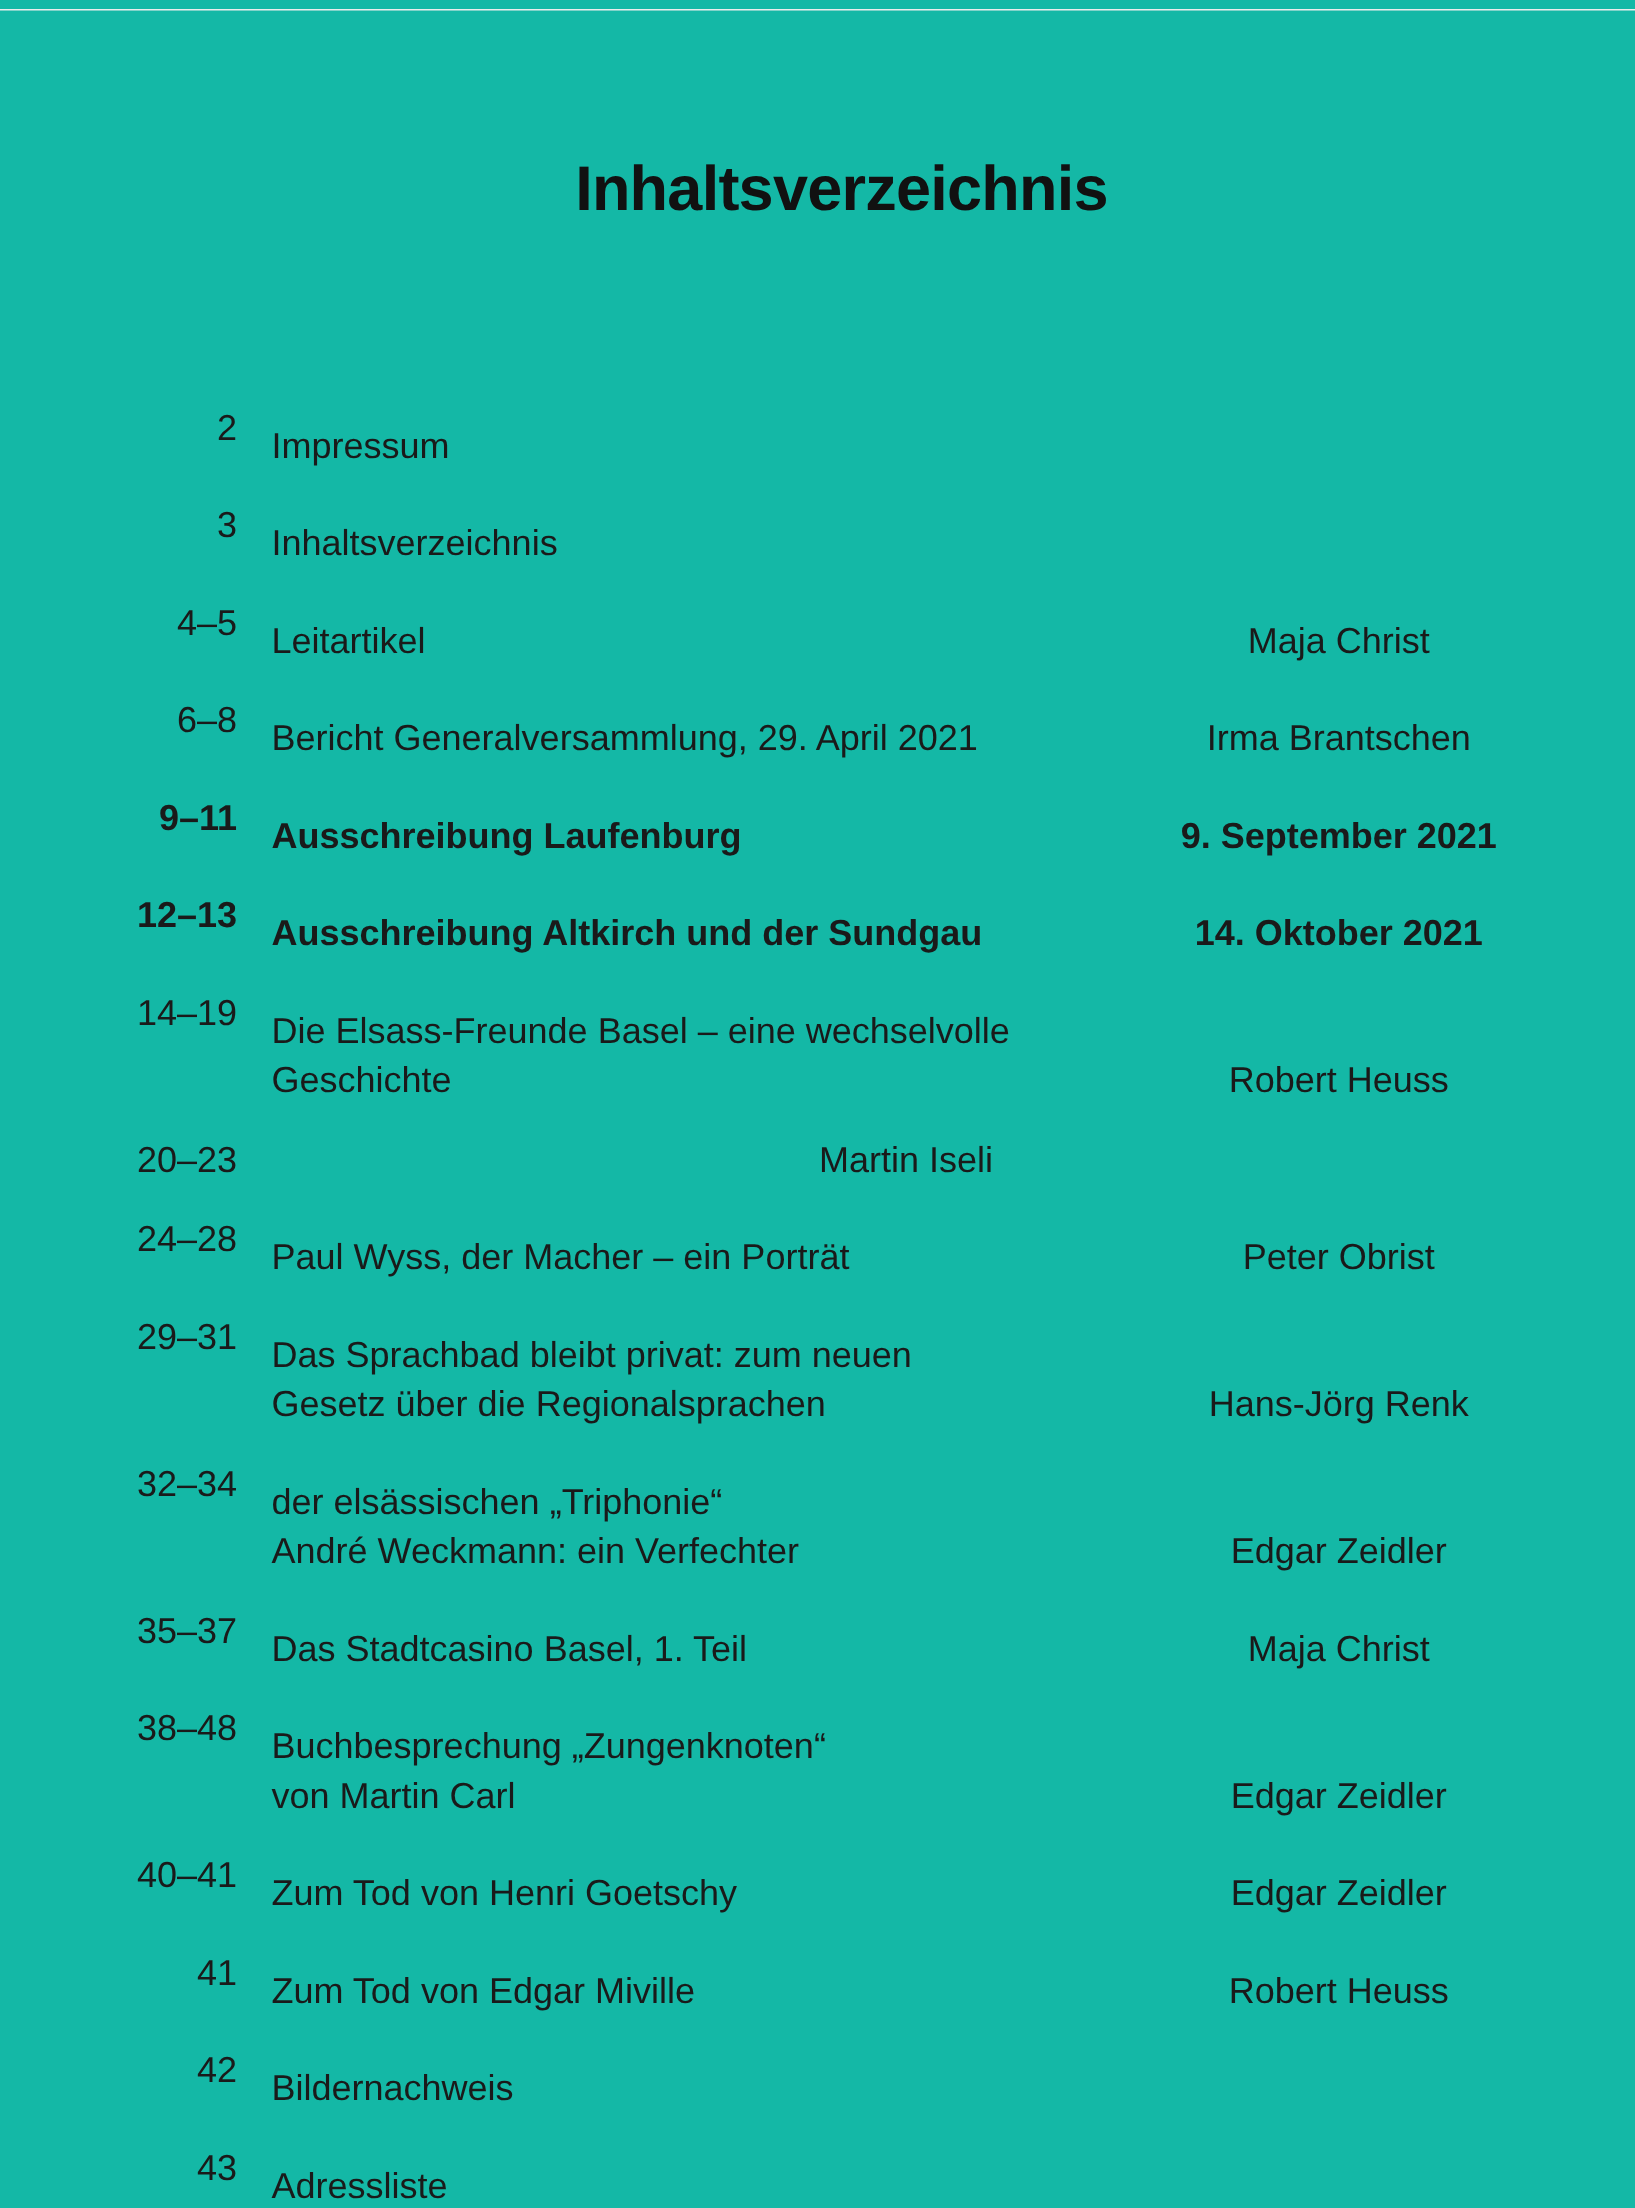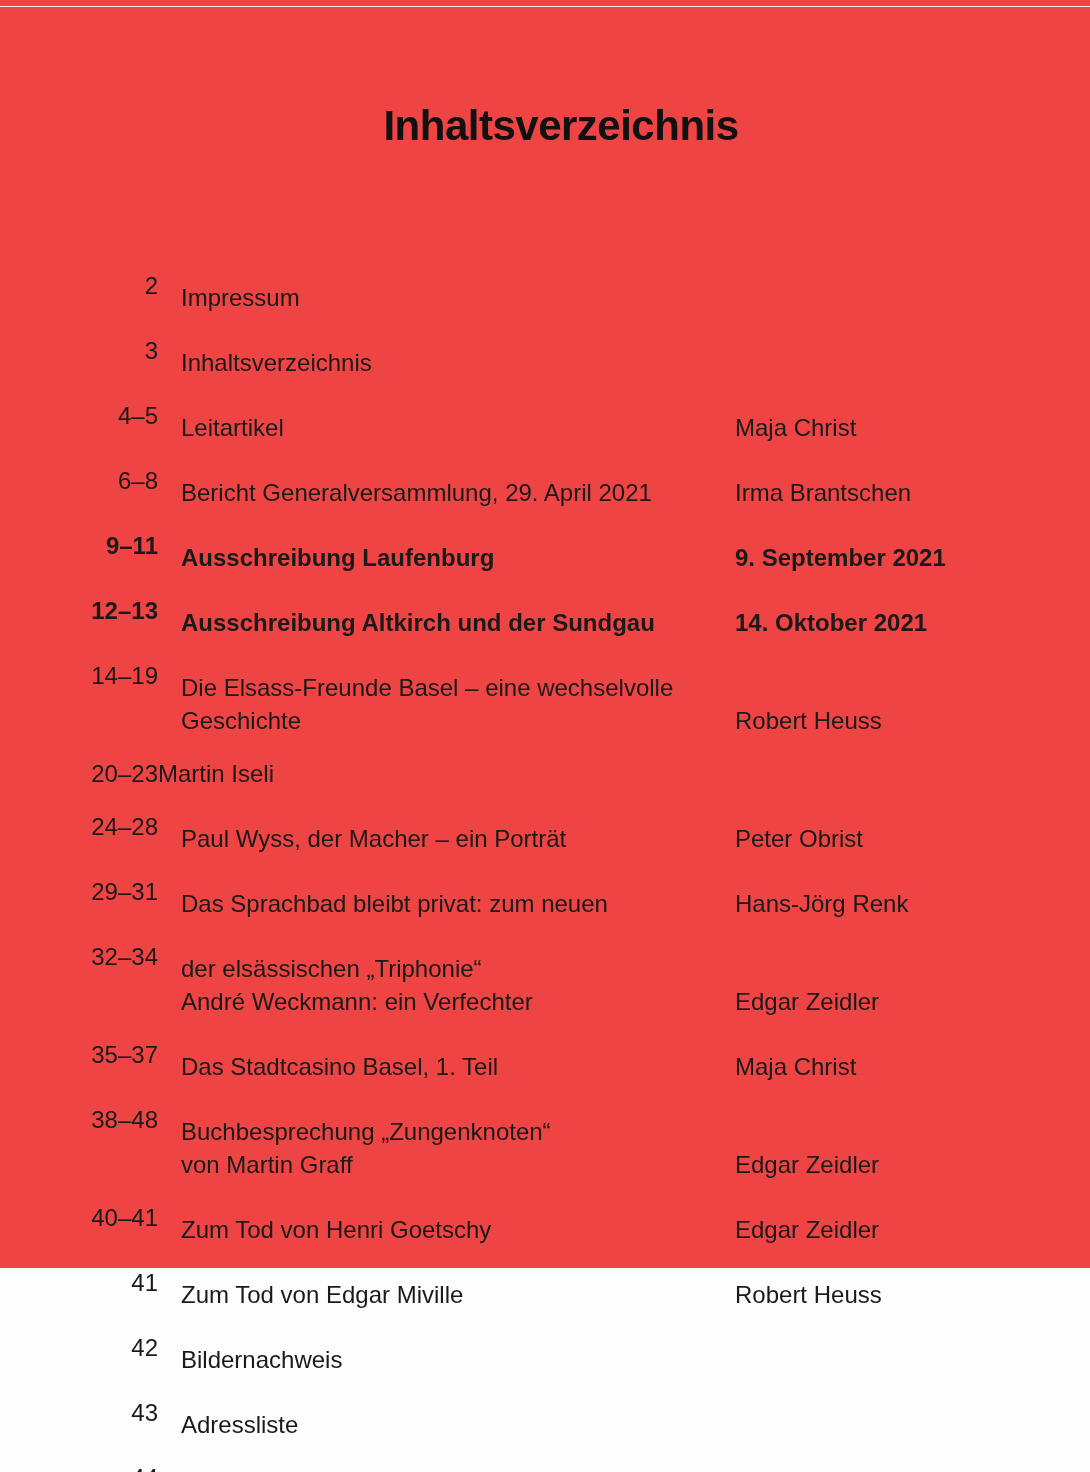--- a/index.html
+++ b/index.html
@@ -10,22 +10,22 @@
     width: 1090px;
     height: 1472px;
     background: #fdfdfd;
     font-family: "Liberation Sans", sans-serif;
     color: #1a1a1a;
     overflow: hidden;
   }
   .page {
     position: relative;
     width: 1090px;
-    height: 1268px;
-    background: #ef4444;
+    height: 1472px;
+    background: #14b8a6;
   }
   .page-top-edge {
     position: absolute;
     top: 6px;
     left: 0;
     width: 100%;
     height: 1px;
     background: #ededed;
   }
   .doc-title {
@@ -68,20 +68,21 @@
     margin-top: 12px;
   }
   .toc-title .line {
     display: block;
     white-space: nowrap;
   }
   .toc-author {
     flex: 1 1 auto;
     align-self: flex-end;
     white-space: nowrap;
+    text-align: center;
   }
 </style>
 </head>
 <body style="background: rgb(253, 253, 253); color: rgb(26, 26, 26);">
 
 <div class="page">
   <div class="page-top-edge" style="background: rgb(237, 237, 237);"></div>
 
   <h1 class="doc-title">Inhaltsverzeichnis</h1>
 
@@ -144,20 +145,21 @@
     <span class="toc-pages">24–28</span>
     <span class="toc-title">
           <span class="line">Paul Wyss, der Macher – ein Porträt</span>
         </span>
     <span class="toc-author">Peter Obrist</span>
   </div>
       <div class="toc-row">
     <span class="toc-pages">29–31</span>
     <span class="toc-title">
           <span class="line">Das Sprachbad bleibt privat: zum neuen</span>
+          <span class="line">Gesetz über die Regionalsprachen</span>
         </span>
     <span class="toc-author">Hans-Jörg Renk</span>
   </div>
       <div class="toc-row">
     <span class="toc-pages">32–34</span>
     <span class="toc-title">
           <span class="line">der elsässischen „Triphonie“</span>
           <span class="line">André Weckmann: ein Verfechter</span>
         </span>
     <span class="toc-author">Edgar Zeidler</span>
@@ -166,21 +168,21 @@
     <span class="toc-pages">35–37</span>
     <span class="toc-title">
           <span class="line">Das Stadtcasino Basel, 1. Teil</span>
         </span>
     <span class="toc-author">Maja Christ</span>
   </div>
       <div class="toc-row">
     <span class="toc-pages">38–48</span>
     <span class="toc-title">
           <span class="line">Buchbesprechung „Zungenknoten“</span>
-          <span class="line">von Martin Graff</span>
+          <span class="line">von Martin Carl</span>
         </span>
     <span class="toc-author">Edgar Zeidler</span>
   </div>
       <div class="toc-row">
     <span class="toc-pages">40–41</span>
     <span class="toc-title">
           <span class="line">Zum Tod von Henri Goetschy</span>
         </span>
     <span class="toc-author">Edgar Zeidler</span>
   </div>

